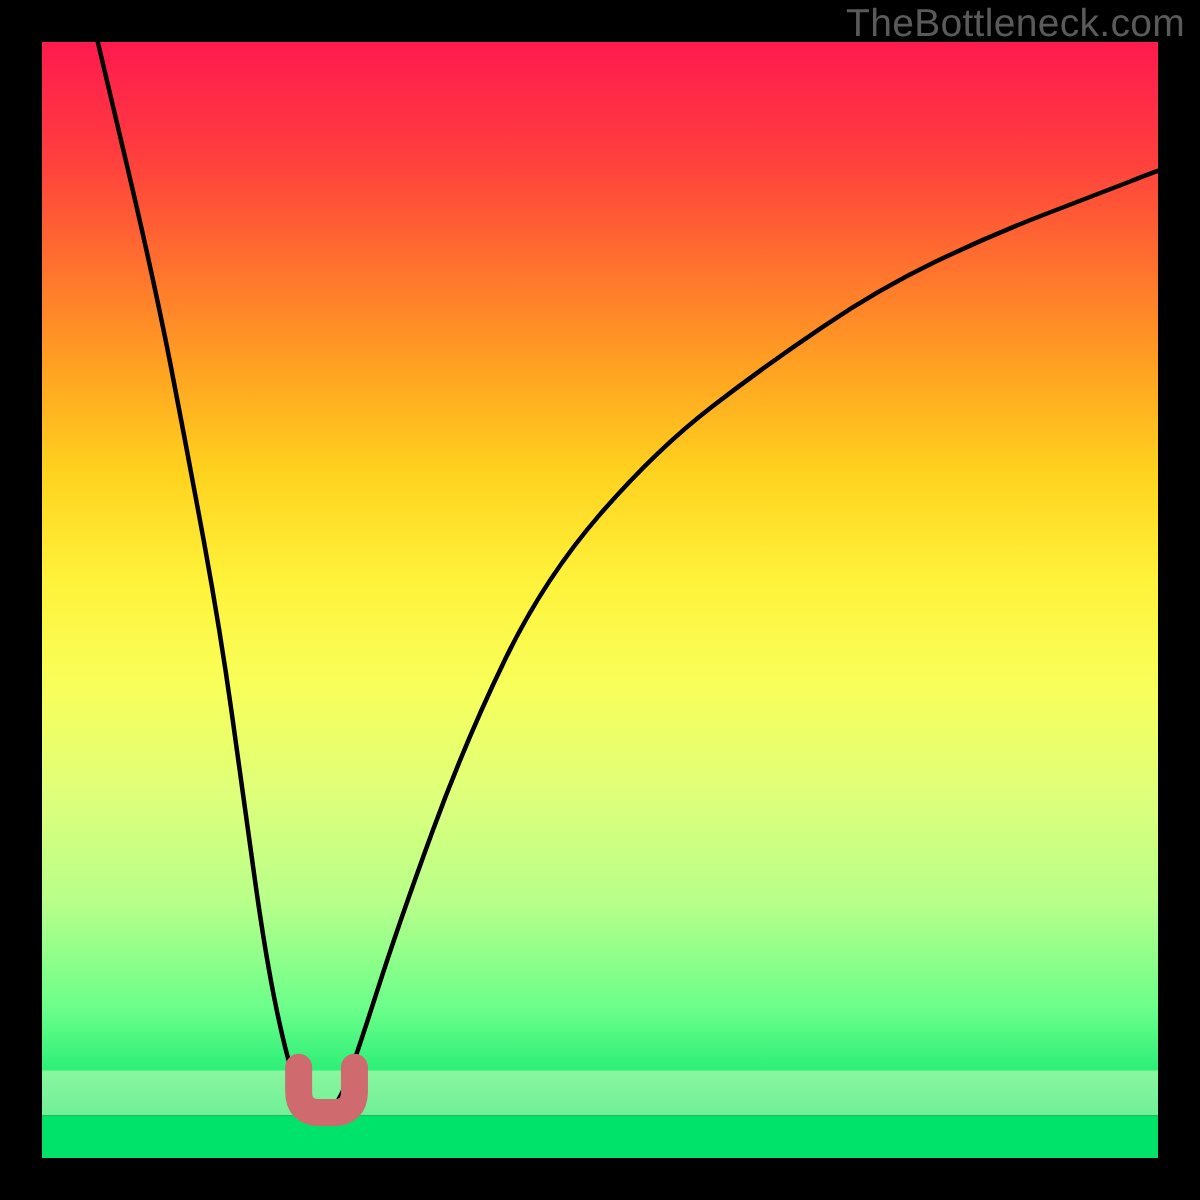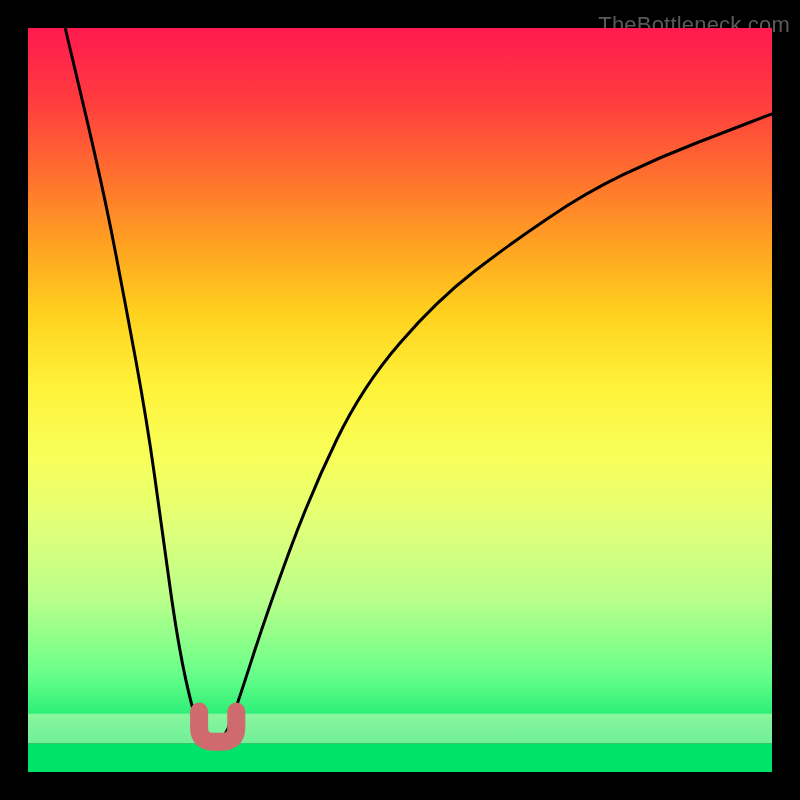--- a/index.html
+++ b/index.html
@@ -12,24 +12,24 @@
     font-family: Arial, Helvetica, sans-serif;
   }
   .frame {
     position: relative;
     width: 800px;
     height: 800px;
     background: #000;
   }
   .watermark {
     position: absolute;
-    top: 12px;
+    top: 0;
     right: 10px;
     color: #5a5a5a;
-    font-size: 22px;
+    font-size: 26px;
     font-weight: 500;
     letter-spacing: 0.2px;
     text-align: center;
   }
   svg {
     position: absolute;
     left: 0;
     top: 0;
   }
 </style>

